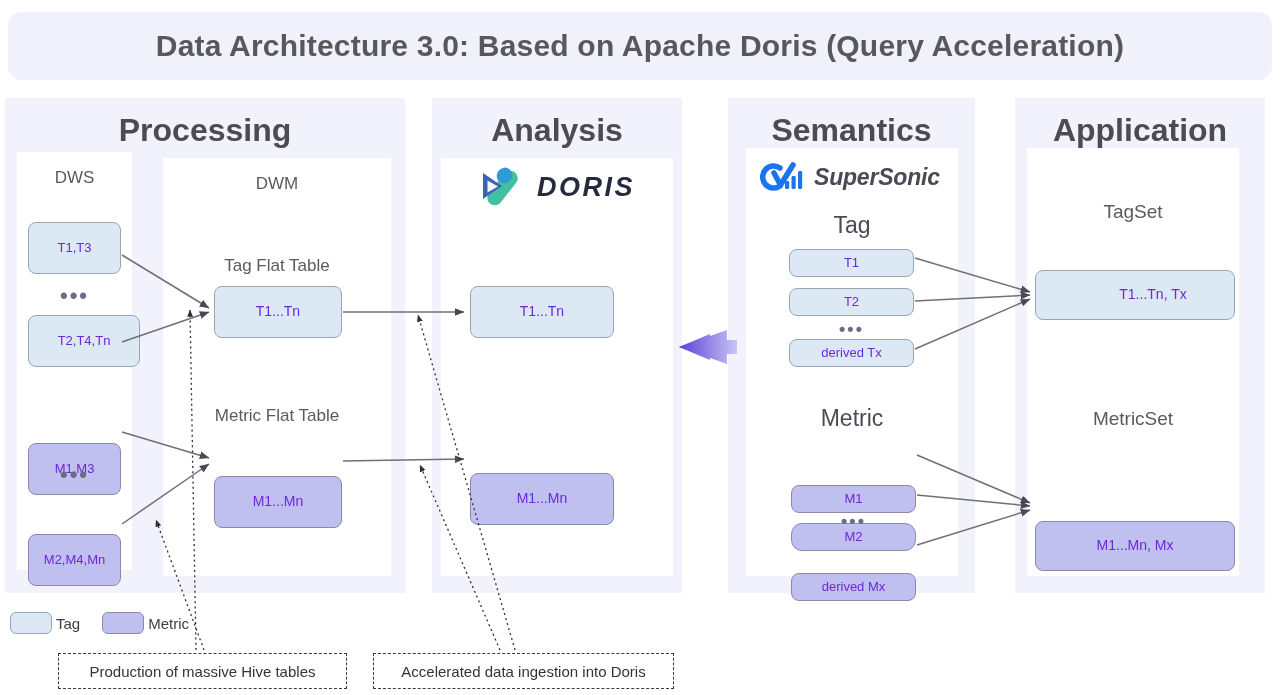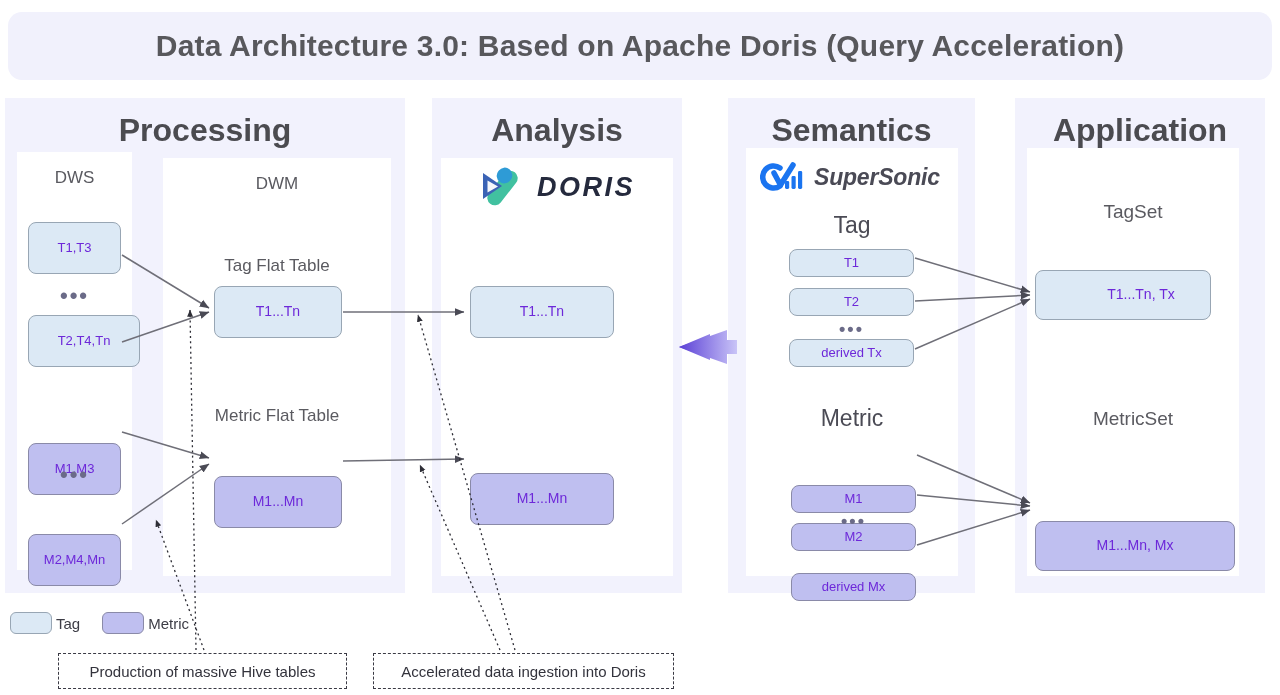--- a/index.html
+++ b/index.html
@@ -244,31 +244,31 @@
   </div>
 
   <div class="card-title" style="left:746px; top:212px; width:212px; font-size:23px; color:#4b4b55;">Tag</div>
   <div class="node tag" style="left:789px; top:249px; width:125px; height:28px;">T1</div>
   <div class="node tag" style="left:789px; top:288px; width:125px; height:28px;">T2</div>
   <div class="ellipsis" style="left:789px; top:320px; width:125px; font-size:18px;">•••</div>
   <div class="node tag" style="left:789px; top:339px; width:125px; height:28px;">derived Tx</div>
 
   <div class="card-title" style="left:746px; top:405px; width:212px; font-size:23px; color:#4b4b55;">Metric</div>
   <div class="node metric" style="left:791px; top:445px; width:125px; height:28px;">M1</div>
-  <div class="node metric" style="left:791px; top:483px; width:125px; height:28px;">M2</div>
+  <div class="node metric" style="left:791px; top:483px; width:125px; height:28px;border-radius:11px;">M2</div>
   <div class="ellipsis" style="left:791px; top:512px; width:125px; font-size:18px;">•••</div>
   <div class="node metric" style="left:791px; top:533px; width:125px; height:28px;">derived Mx</div>
 
   <div class="panel" style="left:1015px; top:98px; width:250px; height:495px;">
     <div class="panel-title">Application</div>
   </div>
   <div class="card" style="left:1027px; top:148px; width:212px; height:428px;"></div>
 
   <div class="card-title" style="left:1027px; top:201px; width:212px; font-size:19px;">TagSet</div>
-  <div class="node tag big" style="left:1035px; top:270px; width:176px; height:50px;padding-left:36px;">T1...Tn, Tx</div>
+  <div class="node tag big" style="left:1035px; top:270px; width:200px; height:50px;padding-left:36px;">T1...Tn, Tx</div>
 
   <div class="card-title" style="left:1027px; top:408px; width:212px; font-size:19px;">MetricSet</div>
   <div class="node metric big" style="left:1035px; top:481px; width:200px; height:50px;">M1...Mn, Mx</div>
 
   <div id="legend">
     <div class="legend-item">
       <div class="legend-swatch tag"></div>
       <div class="legend-label">Tag</div>
     </div>
     <div class="legend-item">

